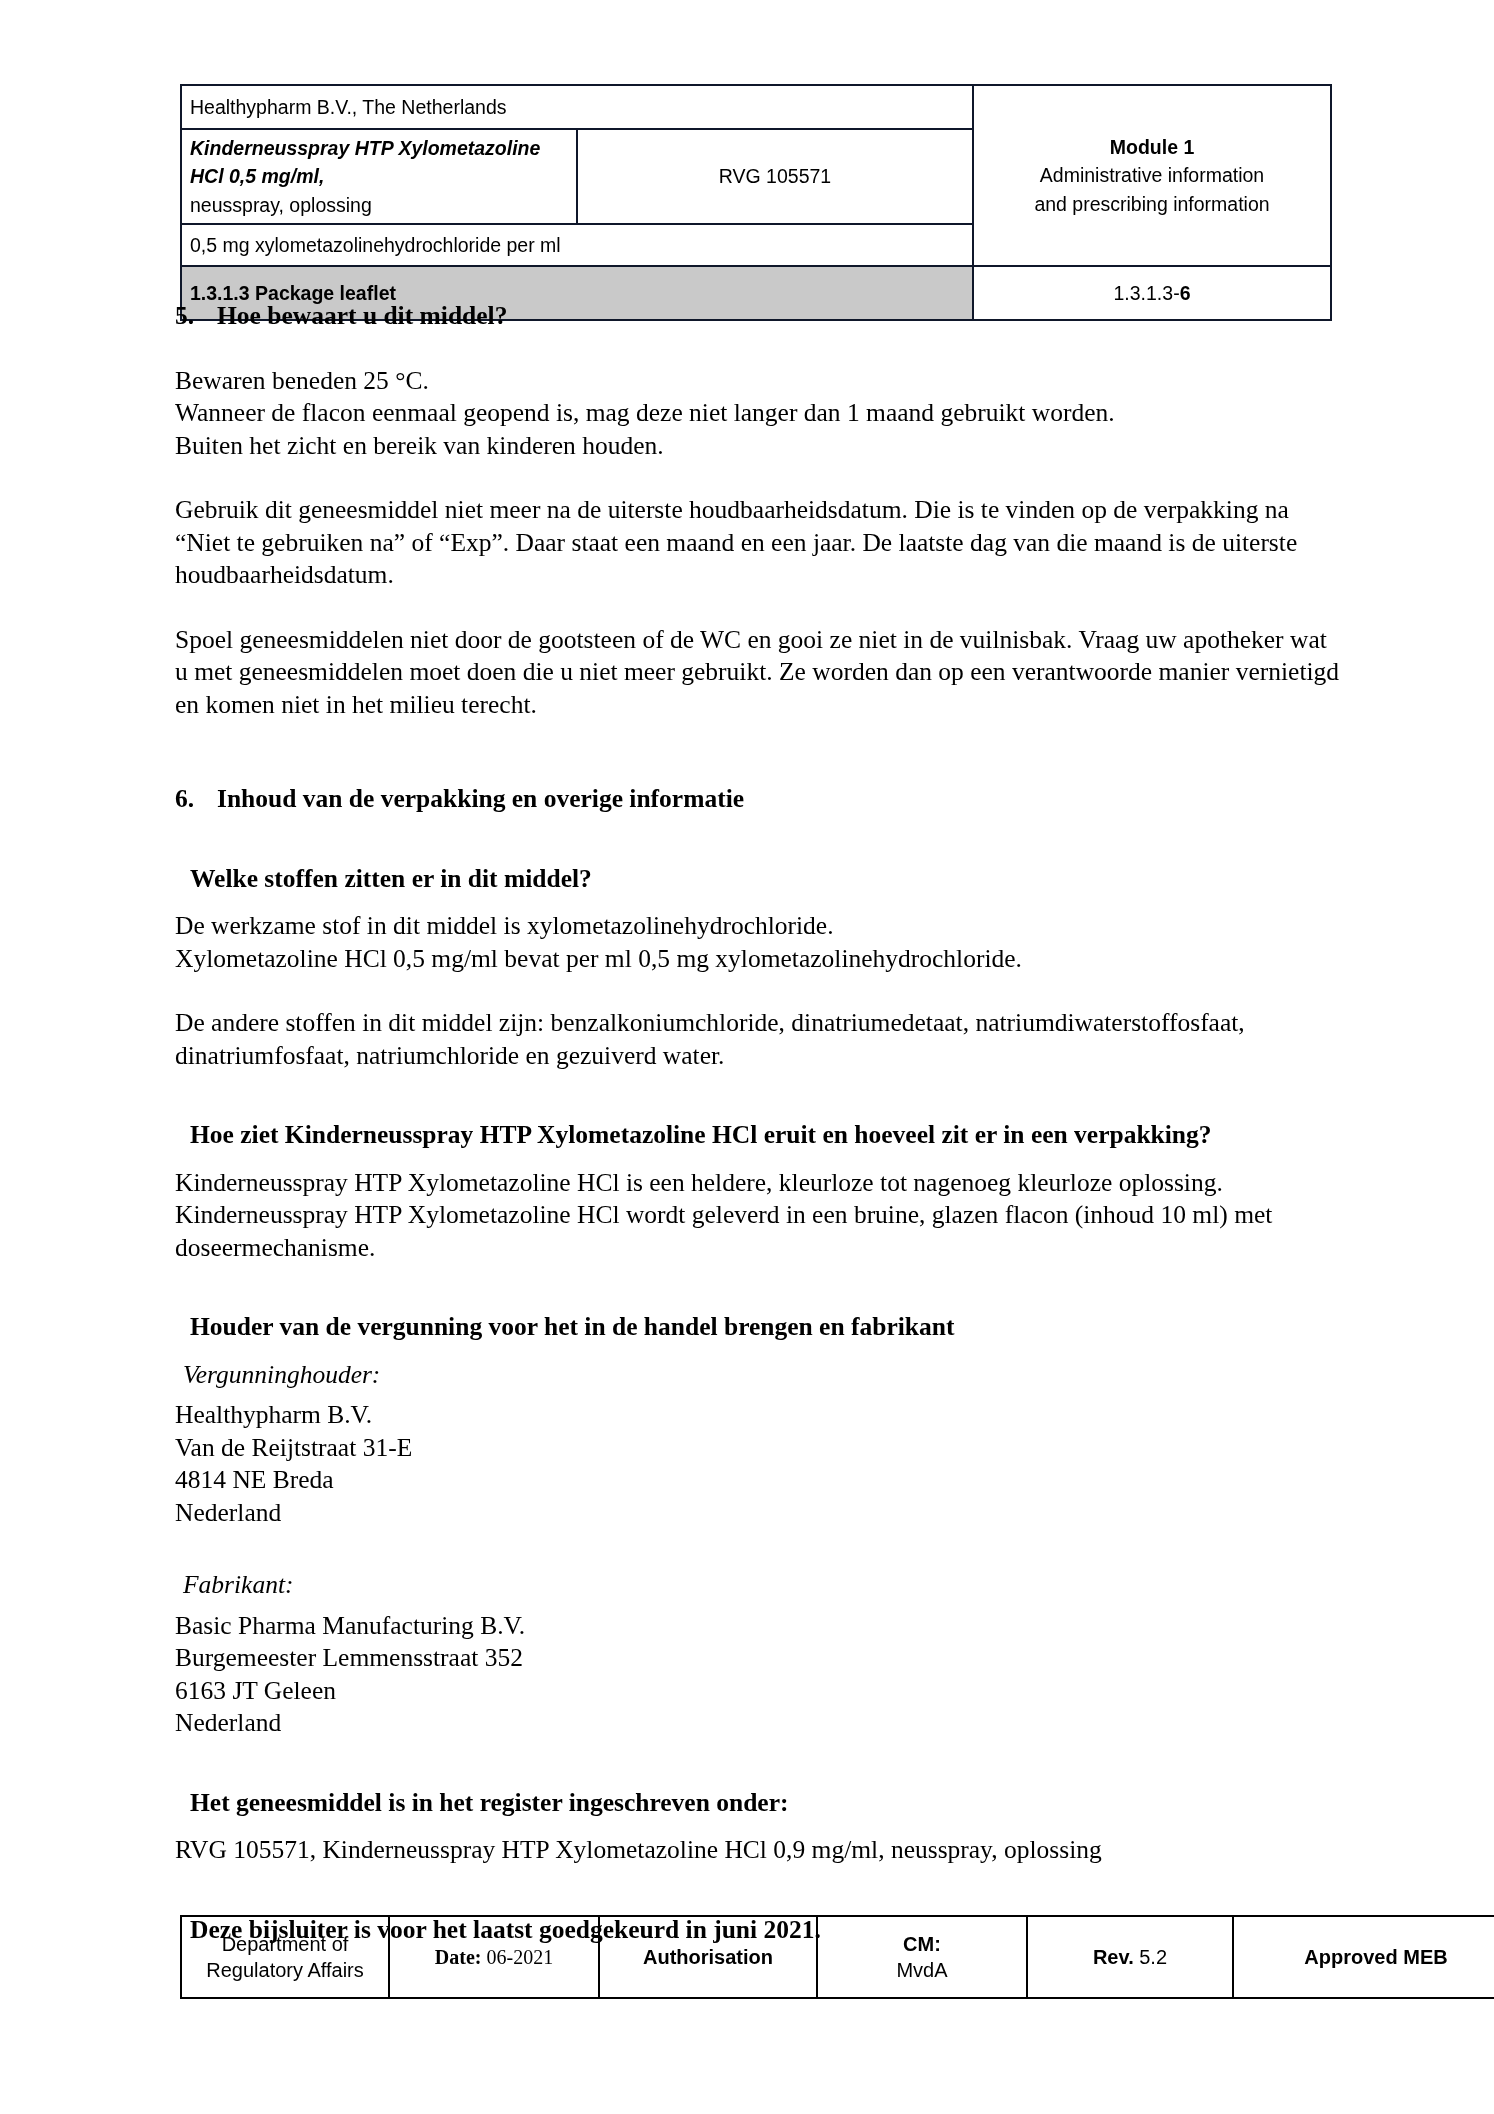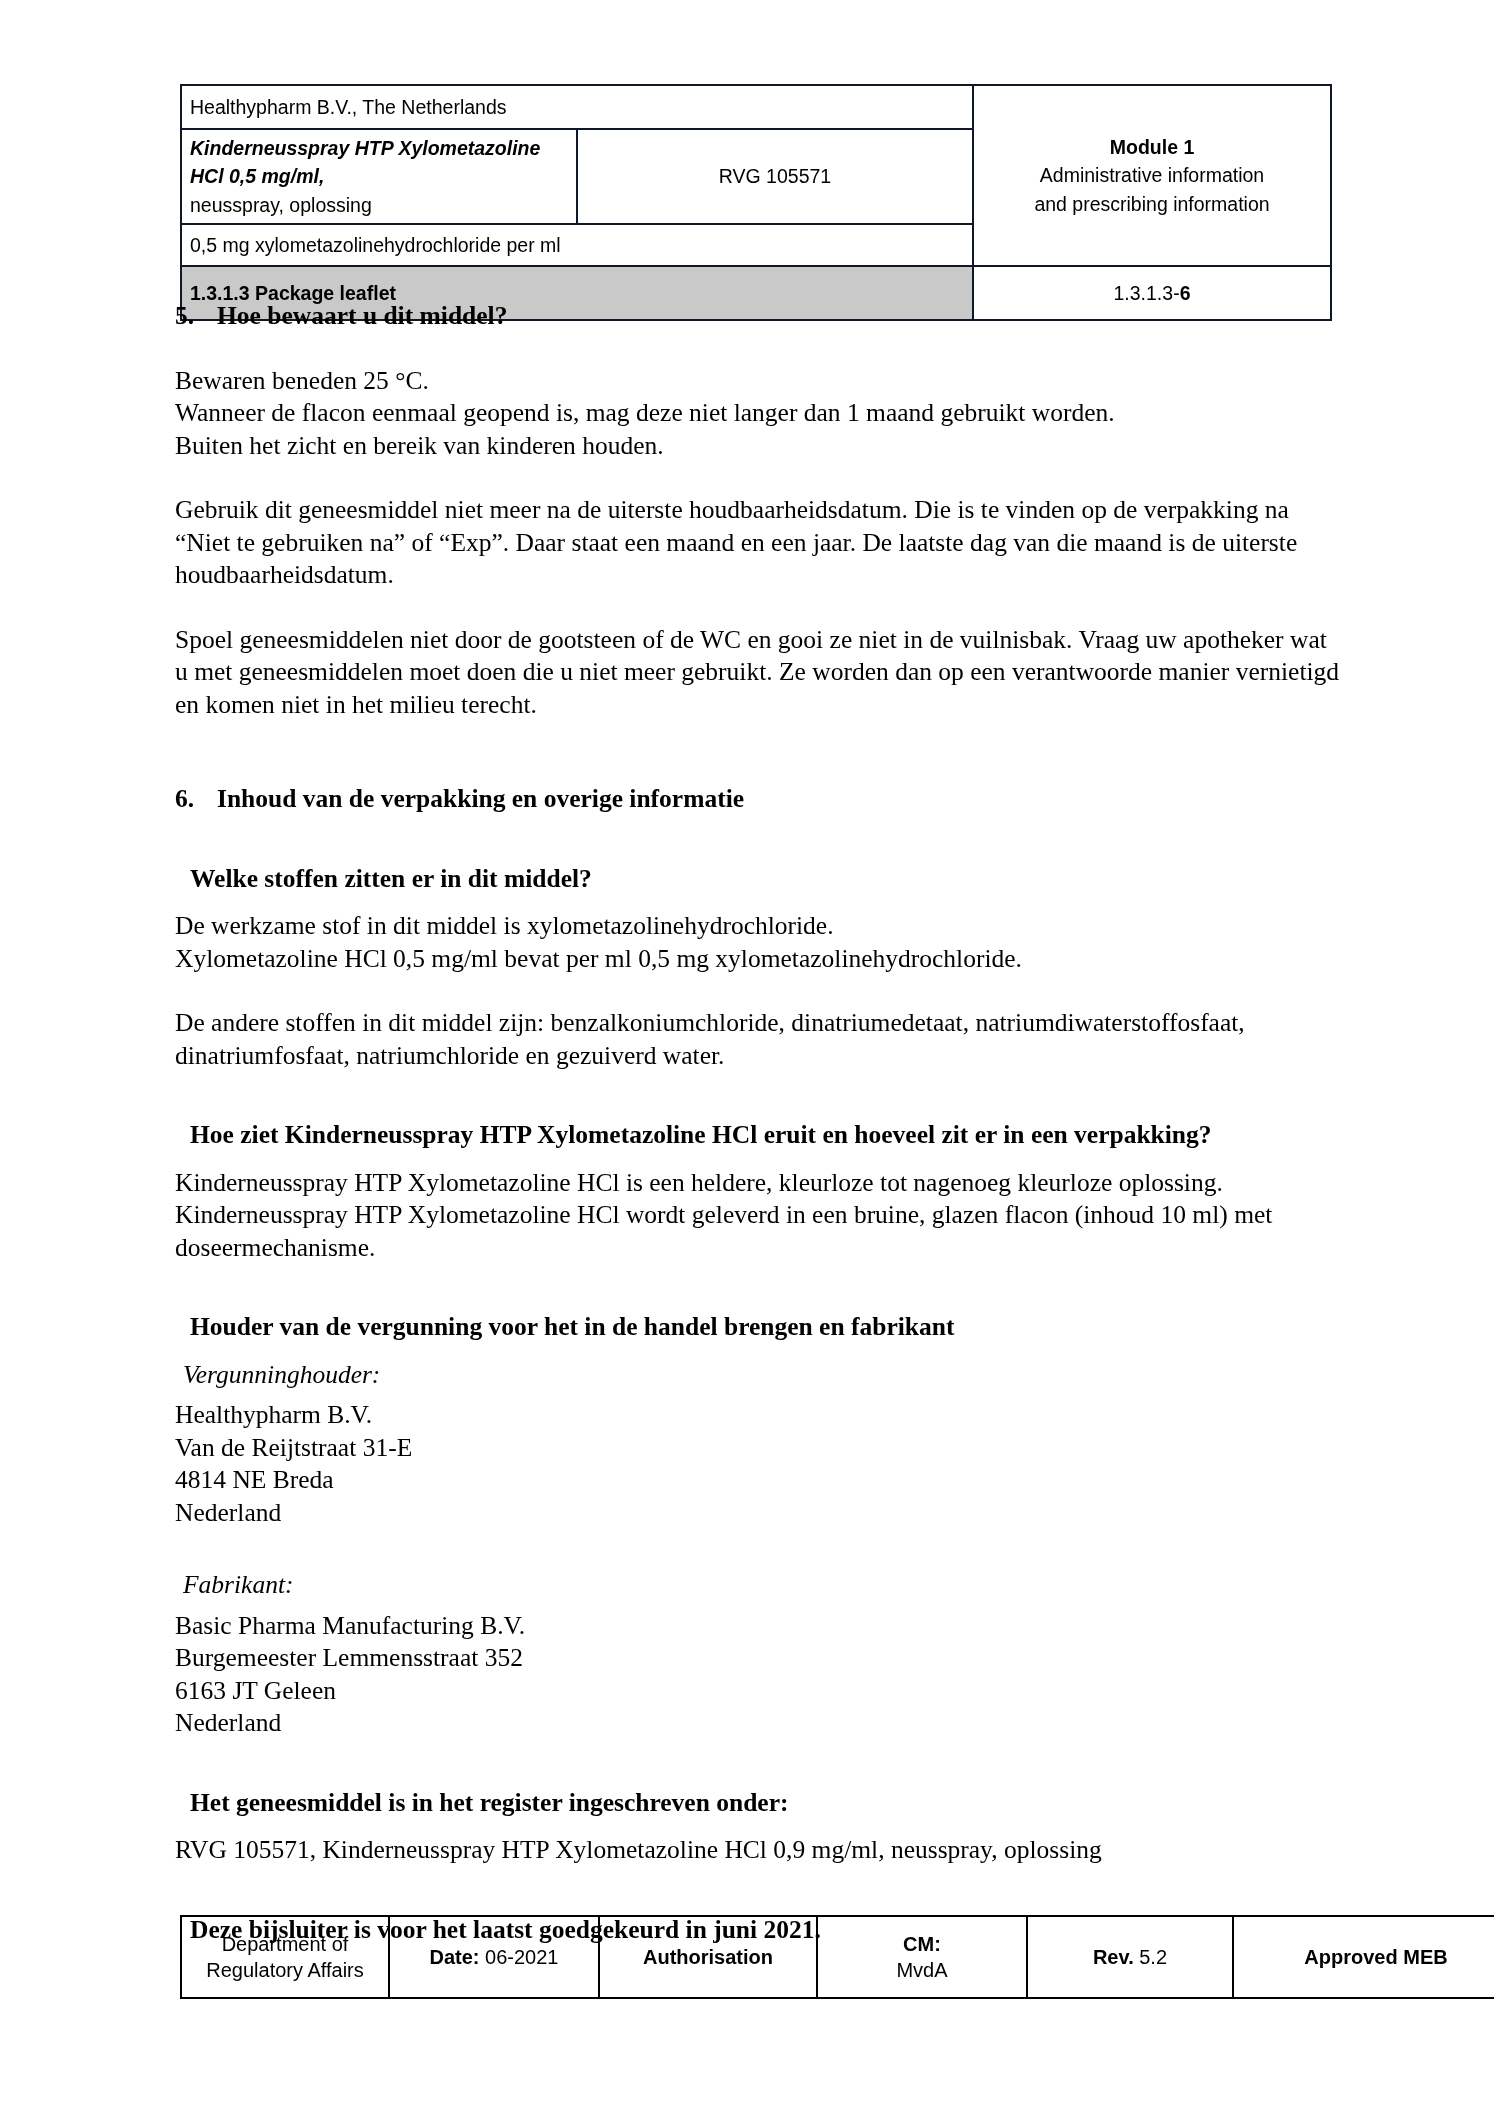--- a/index.html
+++ b/index.html
@@ -131,21 +131,21 @@
   .footer-table td {
     border: 2px solid #000000;
     text-align: center;
     vertical-align: middle;
     font-size: 20px;
     height: 76px;
     line-height: 1.3;
     padding: 2px 4px;
   }
   .ft-dept { width: 198px; }
-  .ft-date { width: 200px; }
+  .ft-date { width: 200px; font-family: Liberation Serif, serif; }
   .ft-auth { width: 208px; font-weight: bold; }
   .ft-cm   { width: 200px; }
   .ft-rev  { width: 196px; }
   .ft-meb  { font-weight: bold; }
   .ft-label { font-weight: bold; }
   .ft-cm-label { font-weight: bold; display: block; }
   .ft-cm-value { display: block; }
 </style>
 </head>
 <body>

